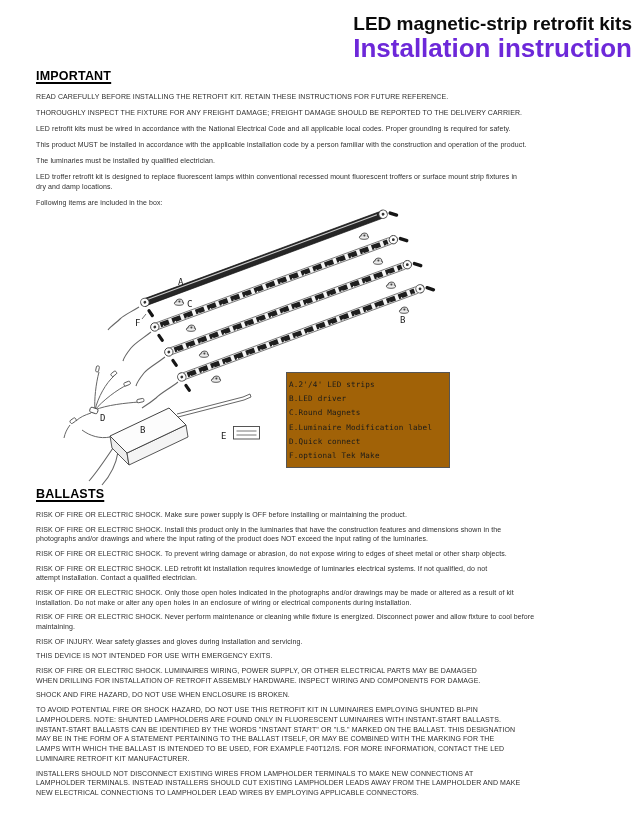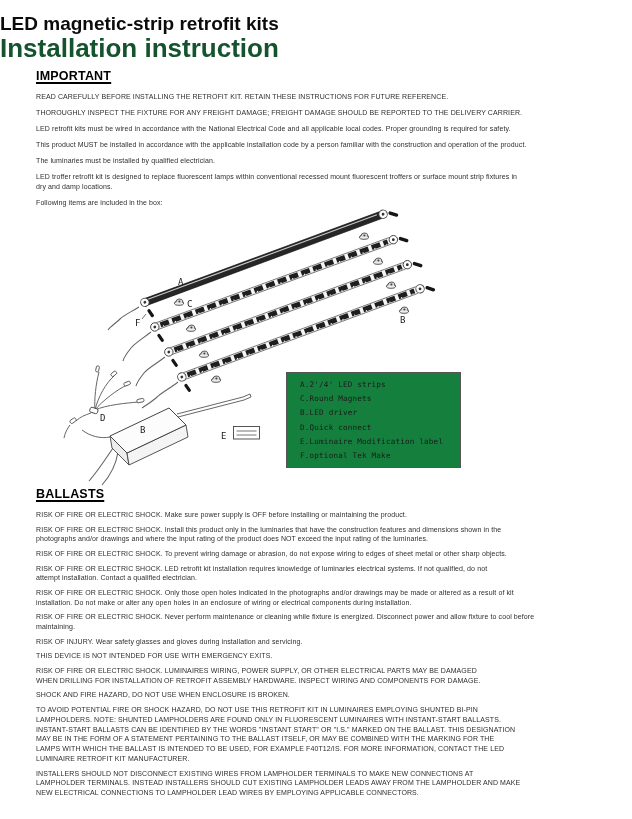--- a/index.html
+++ b/index.html
@@ -1,39 +1,39 @@
 <!DOCTYPE html>
 <html><head>
 <meta charset="utf-8">
 <style>
   html,body{margin:0;padding:0;background:#fff;}
   .page{
     position:relative;width:632px;height:819px;background:#fff;overflow:hidden;
     font-family:"Liberation Sans",sans-serif;color:#2e2e2e;
   }
-  .titles{text-align:left;padding-top:13px;}
+  .titles{text-align:right;padding-top:13px;}
   .title1{font-size:19px;line-height:21px;font-weight:bold;color:#0b0b0b;}
-  .title2{font-size:26px;line-height:28px;font-weight:bold;color:#14532d;}
+  .title2{font-size:26px;line-height:28px;font-weight:bold;color:#6d28d9;}
   .content{margin:0 33px 12px 36px;}
   h2.sec{
     font-size:12.5px;line-height:13px;font-weight:bold;color:#000;
     text-decoration:underline;text-decoration-thickness:1.5px;text-underline-offset:2px;
     margin:8px 0 9px 0;letter-spacing:.2px;
   }
   h2.sec.mid{margin-top:0;}
   .paras p{
     font-size:7px;line-height:10px;margin:0 0 6px 0;white-space:pre-line;
     color:#2e2e2e;letter-spacing:.1px;
   }
   .warning .paras p{margin:0 0 4.8px 0;line-height:9.8px;}
   .diagram{position:relative;height:278px;margin-top:-6px;}
   .diagram svg{position:absolute;left:0;top:0;}
   .legend{
     position:absolute;left:250px;top:164px;width:156px;height:89px;
-    border:1px solid #555;background:#15803d;padding:5px 4px 0 13px;
+    border:1px solid #555;background:#a16207;padding:5px 4px 0 2px;
     font-family:"DejaVu Sans Mono",monospace;font-size:7.6px;line-height:14.2px;
     color:#1a1a1a;letter-spacing:.2px;
   }
   .dlabel{
     font-family:"DejaVu Sans Mono",monospace;font-size:9px;fill:#1a1a1a;
   }
 </style>
 </head>
 <body>
 
@@ -155,24 +155,24 @@
         <text class="dlabel" x="99" y="346">F</text>
         <text class="dlabel" x="364" y="343">B</text>
         <text class="dlabel" x="64" y="441">D</text>
         <text class="dlabel" x="104" y="453">B</text>
         <text class="dlabel" x="185" y="459">E</text>
       </svg>
 
       <div class="legend">
         <div>
             <div>A.2'/4' LED strips</div>
+            <div>B.LED driver</div>
             <div>C.Round Magnets</div>
-            <div>B.LED driver</div>
+            <div>E.Luminaire Modification label</div>
             <div>D.Quick connect</div>
-            <div>E.Luminaire Modification label</div>
             <div>F.optional Tek Make</div>
           </div>
       </div>
     </div>
 
     <section class="warning">
       <h2 class="sec mid" style="margin-top:2px;">BALLASTS</h2>
       <div class="paras">
           <p>RISK OF FIRE OR ELECTRIC SHOCK. Make sure power supply is OFF before installing or maintaining the product.</p>
           <p>RISK OF FIRE OR ELECTRIC SHOCK. Install this product only in the luminaries that have the construction features and dimensions shown in the

